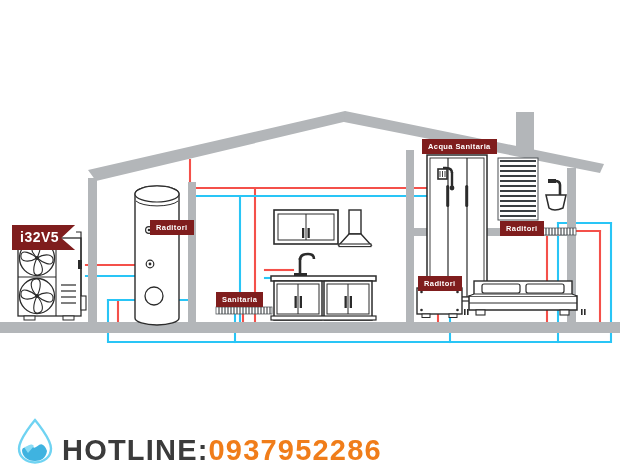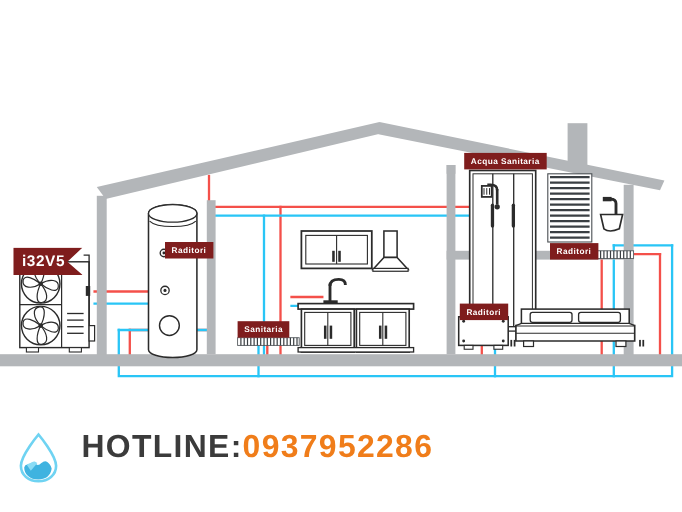--- a/index.html
+++ b/index.html
@@ -60,24 +60,23 @@
   #label-acqua     { left: 422px; top: 139px; }
   #label-raditori  { left: 500px; top: 221px; }
 
   #hotline-bar {
     position: absolute;
     left: 0;
     top: 392px;
     width: 500px;
     height: 73px;
     display: flex;
-    align-items: flex-start;
+    align-items: flex-end;
     padding-left: 14px;
     box-sizing: border-box;
-    gap: 12px;
   }
   #drop-icon-wrap {
     width: 42px;
     height: 48px;
     flex: 0 0 auto;
     margin-right: 6px;
   }
   #hotline-text {
     font-family: "Liberation Sans", sans-serif;
     font-weight: bold;

